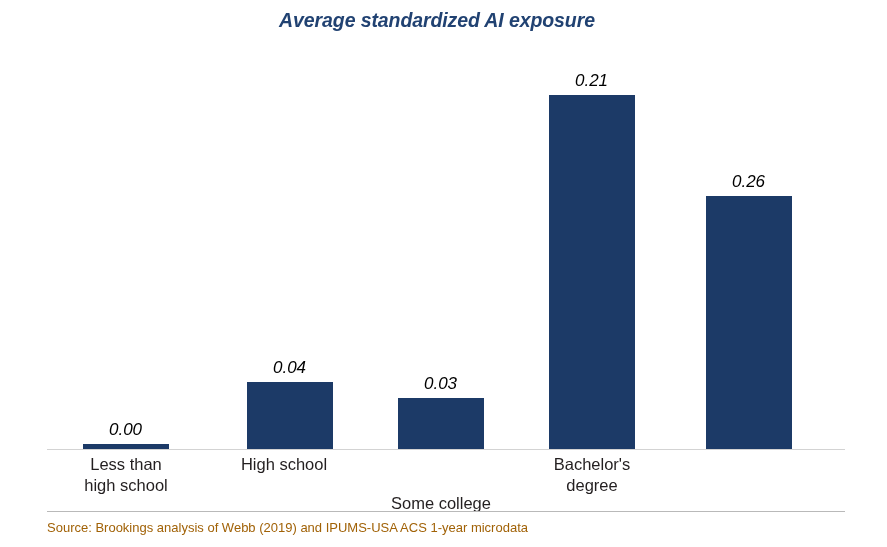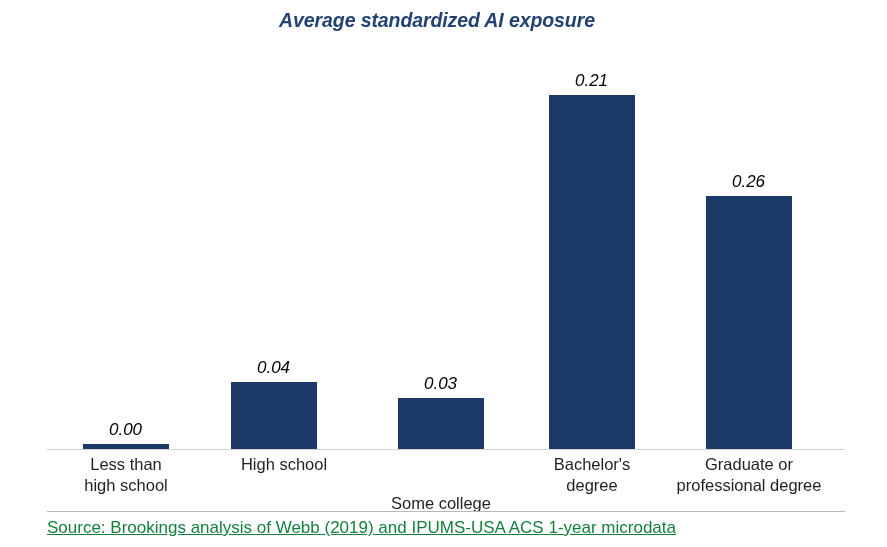--- a/index.html
+++ b/index.html
@@ -102,42 +102,41 @@
     left: 47px;
     top: 511px;
     width: 798px;
     height: 1px;
     background: #b9b9b9;
   }
   #source-note {
     position: absolute;
     left: 47px;
     top: 518px;
-    font-size: 17px;
-    color: #15803d;
+    font-size: 13px;
+    color: #a16207;
     line-height: 19px;
     white-space: nowrap;
-    text-decoration: underline;
   }
 </style>
 </head>
 <body>
 
 <div id="chart-root">
 
   <div id="chart-title" style="color: rgb(33, 66, 114);">Average standardized AI exposure</div>
 
   <div id="plot-area">
 
     <div class="bar-slot" style="left:0px;">
       <div class="bar-value" style="bottom: 9px;">0.00</div>
       <div class="bar-rect" style="height: 5px; background: rgb(28, 58, 103);"></div>
     </div>
 
-    <div class="bar-slot" style="left:148px;text-align:right;">
+    <div class="bar-slot" style="left:164px;text-align:right;">
       <div class="bar-value" style="bottom: 71px;">0.04</div>
       <div class="bar-rect" style="height: 67px; background: rgb(28, 58, 103);"></div>
     </div>
 
     <div class="bar-slot" style="left:315px;">
       <div class="bar-value" style="bottom: 55px;">0.03</div>
       <div class="bar-rect" style="height: 51px; background: rgb(28, 58, 103);"></div>
     </div>
 
     <div class="bar-slot" style="left:466px;">
@@ -164,23 +163,19 @@
       <span class="l2"></span>
     </div>
     <div class="cat-label" style="left:304px;margin-top:39px;">
       <span class="l1">Some college</span>
       <span class="l2"></span>
     </div>
     <div class="cat-label" style="left:455px;">
       <span class="l1">Bachelor's</span>
       <span class="l2">degree</span>
     </div>
-    <div class="cat-label" style="left:612px;">
-      <span class="l1">Graduate or</span>
-      <span class="l2">professional degree</span>
-    </div>
   </div>
 
   <div id="footer-divider"></div>
 
   <div id="source-note">Source: Brookings analysis of Webb (2019) and IPUMS-USA ACS 1-year microdata</div>
 
 </div>
 
 </body></html>

